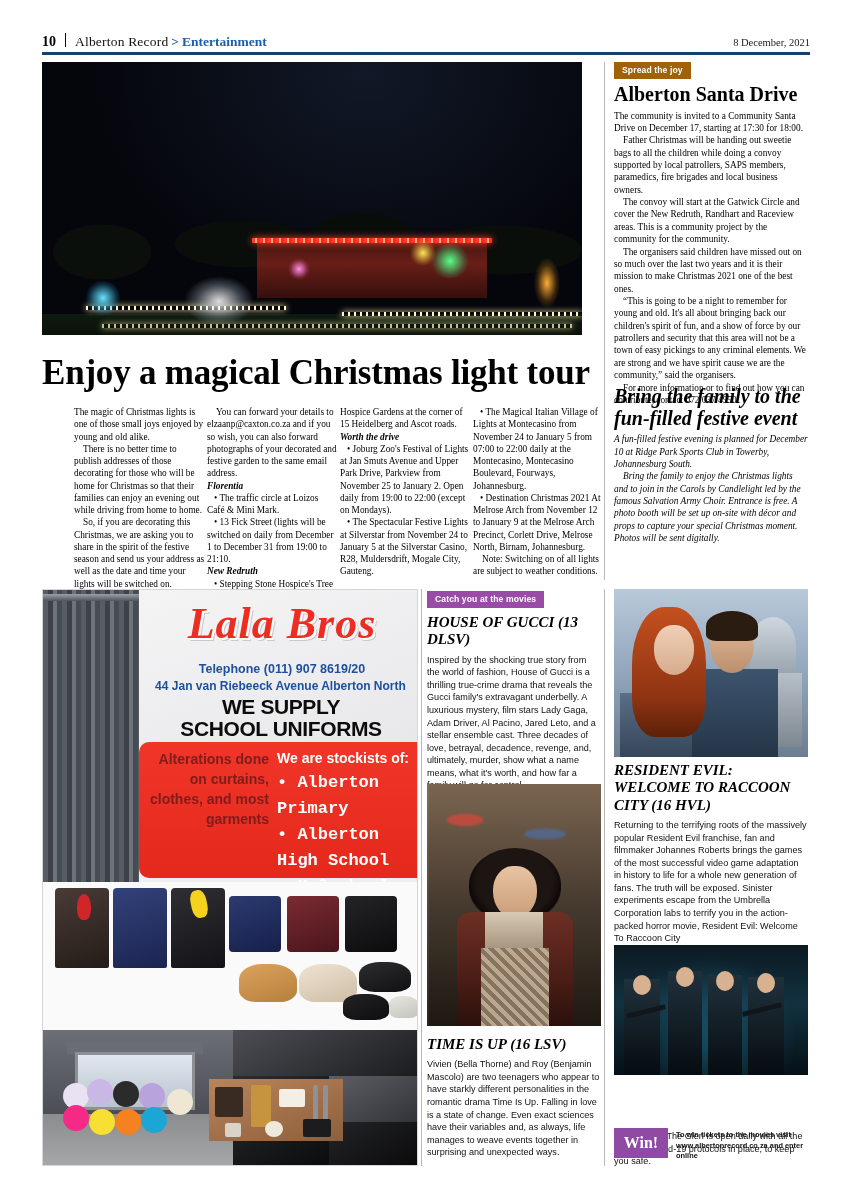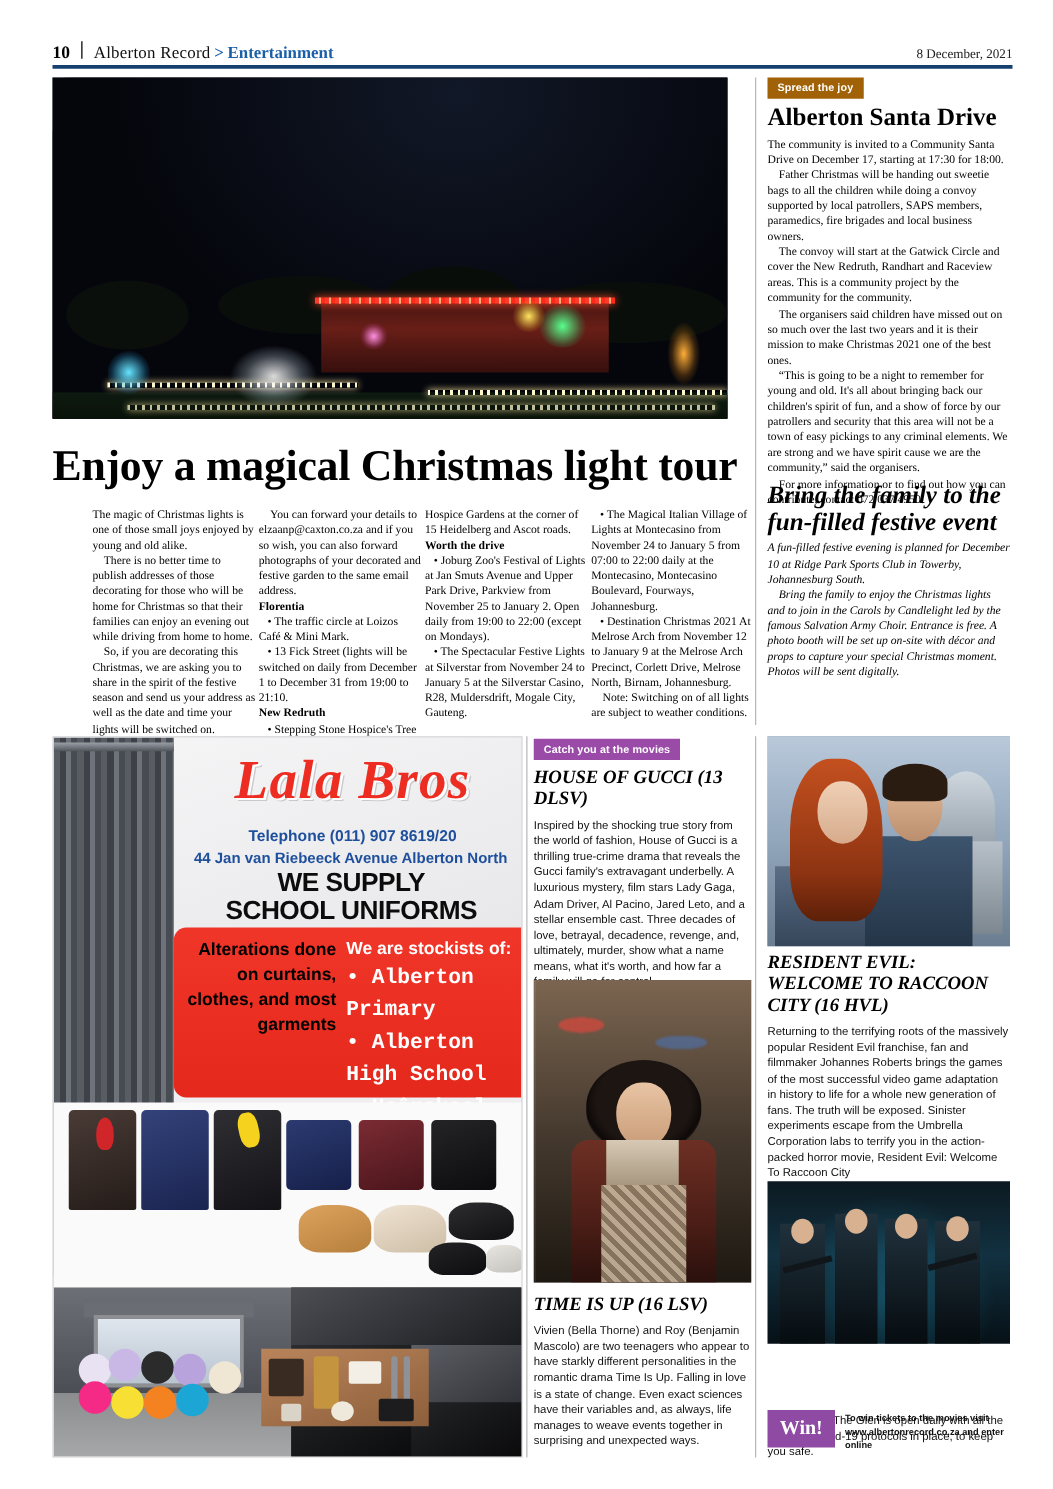--- a/index.html
+++ b/index.html
@@ -107,21 +107,21 @@
     display: flex; gap: 2px; margin-left: 32px;
   }
   .bcol { width: 131px; }
   .bcol p {
     font-size: 9.3px; line-height: 1.32; color: #000; text-align: left;
     text-indent: 9px; margin: 0;
   }
   .bcol p.noindent { text-indent: 0; }
   .bcol p.bullet { text-indent: 7px; }
   .bcol h4 {
-    font-size: 9.3px; font-weight: bold; line-height: 1.32; margin: 0;
+    font-size: 9.3px; font-weight: bold; line-height: 1.32; margin: 0; font-style: italic;
   }
 
   
   .side-rule-l {
     position: absolute; left: 604px; top: 62px; width: 1px; height: 518px; background: #b9b9b9;
   }
   .badge {
     position: absolute; font-family: "Liberation Sans", sans-serif;
     font-size: 8.6px; font-weight: bold; color: #fff;
     padding: 3px 8px 4px 8px; letter-spacing: .1px;
@@ -174,21 +174,21 @@
     color: #0c0c0c; line-height: 1.04; letter-spacing: -0.4px;
   }
   .ad-redbox {
     position: absolute; left: 96px; top: 152px; width: 278px; height: 136px;
     background: linear-gradient(180deg,#f03529 0%, #e5281c 100%);
     border-radius: 10px 0 0 10px;
   }
   .ad-alter {
     position: absolute; left: 104px; top: 160px; width: 122px; text-align: right;
     font-family: "Liberation Sans", sans-serif; font-size: 14px; font-weight: bold;
-    color: #000000; line-height: 1.42;
+    color: #7f1d1d; line-height: 1.42;
   }
   .ad-stock-title {
     position: absolute; left: 234px; top: 160px;
     font-family: "Liberation Sans", sans-serif; font-size: 14px; font-weight: bold; color: #fff;
   }
   .ad-stock-list {
     position: absolute; left: 234px; top: 180px; width: 140px;
     font-family: Liberation Mono, monospace; font-size: 17px; font-weight: bold;
     color: #fff; line-height: 1.53; list-style: none;
   }

